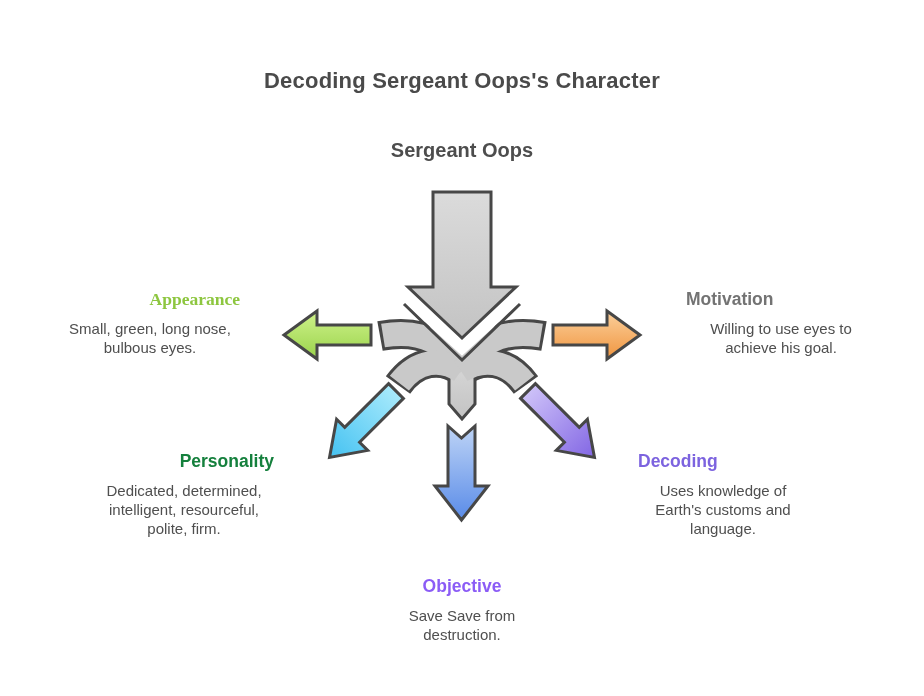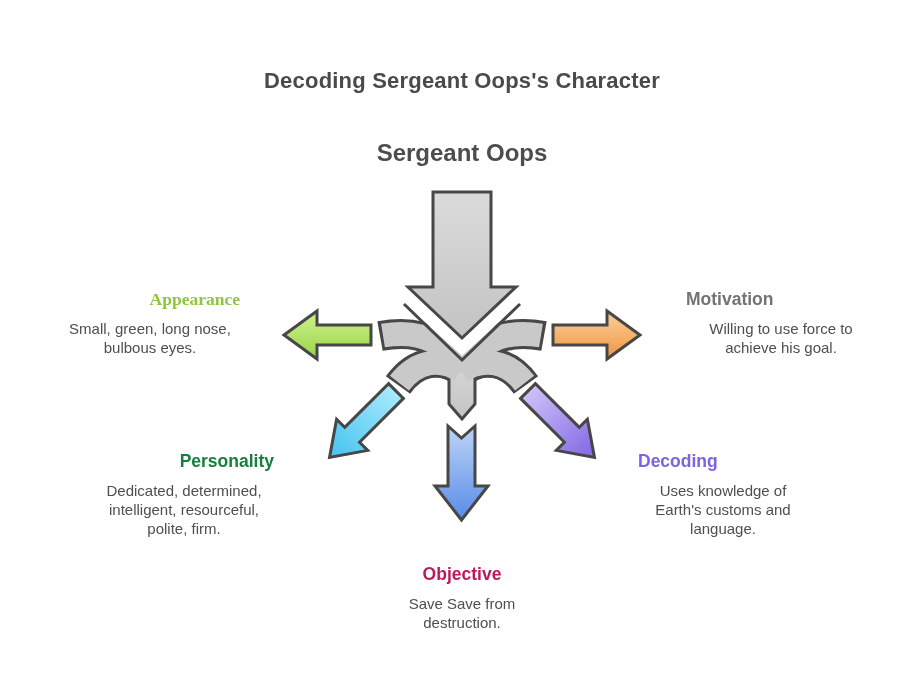--- a/index.html
+++ b/index.html
@@ -19,21 +19,21 @@
     font-size: 22px;
     font-weight: 700;
     color: #4a4a4a;
     letter-spacing: 0.2px;
   }
   .center-label {
     position: absolute;
     left: 0; right: 0;
     top: 139px;
     text-align: center;
-    font-size: 24px;
+    font-size: 20px;
     font-weight: 700;
     color: #4d4d4d;
   }
   svg.diagram {
     position: absolute;
     left: 0; top: 0;
     width: 924px; height: 696px;
   }
   .section { position: absolute; }
   .section .heading {
@@ -127,21 +127,21 @@
     <div class="heading" style="color: rgb(141, 198, 63); font-family: Liberation Serif, serif;">Appearance</div>
     <div class="desc">
       <div>Small, green, long nose,</div>
       <div>bulbous eyes.</div>
     </div>
   </div>
 
   <div class="section sec-motivation">
     <div class="heading" style="color: #737373;">Motivation</div>
     <div class="desc">
-      <div>Willing to use force to</div>
+      <div>Willing to use eyes to</div>
       <div>achieve his goal.</div>
     </div>
   </div>
 
   <div class="section sec-personality">
     <div class="heading" style="color: #15803d;">Personality</div>
     <div class="desc">
       <div>Dedicated, determined,</div>
       <div>intelligent, resourceful,</div>
       <div>polite, firm.</div>
@@ -151,20 +151,20 @@
   <div class="section sec-actions">
     <div class="heading" style="color: rgb(124, 99, 223);">Decoding</div>
     <div class="desc">
       <div>Uses knowledge of</div>
       <div>Earth's customs and</div>
       <div>language.</div>
     </div>
   </div>
 
   <div class="section sec-objective">
-    <div class="heading" style="color: #be185d;">Objective</div>
+    <div class="heading" style="color: #8b5cf6; margin-top: 12px;">Objective</div>
     <div class="desc">
       <div>Save Save from</div>
       <div>destruction.</div>
     </div>
   </div>
 
 </div>
 
 </body></html>

